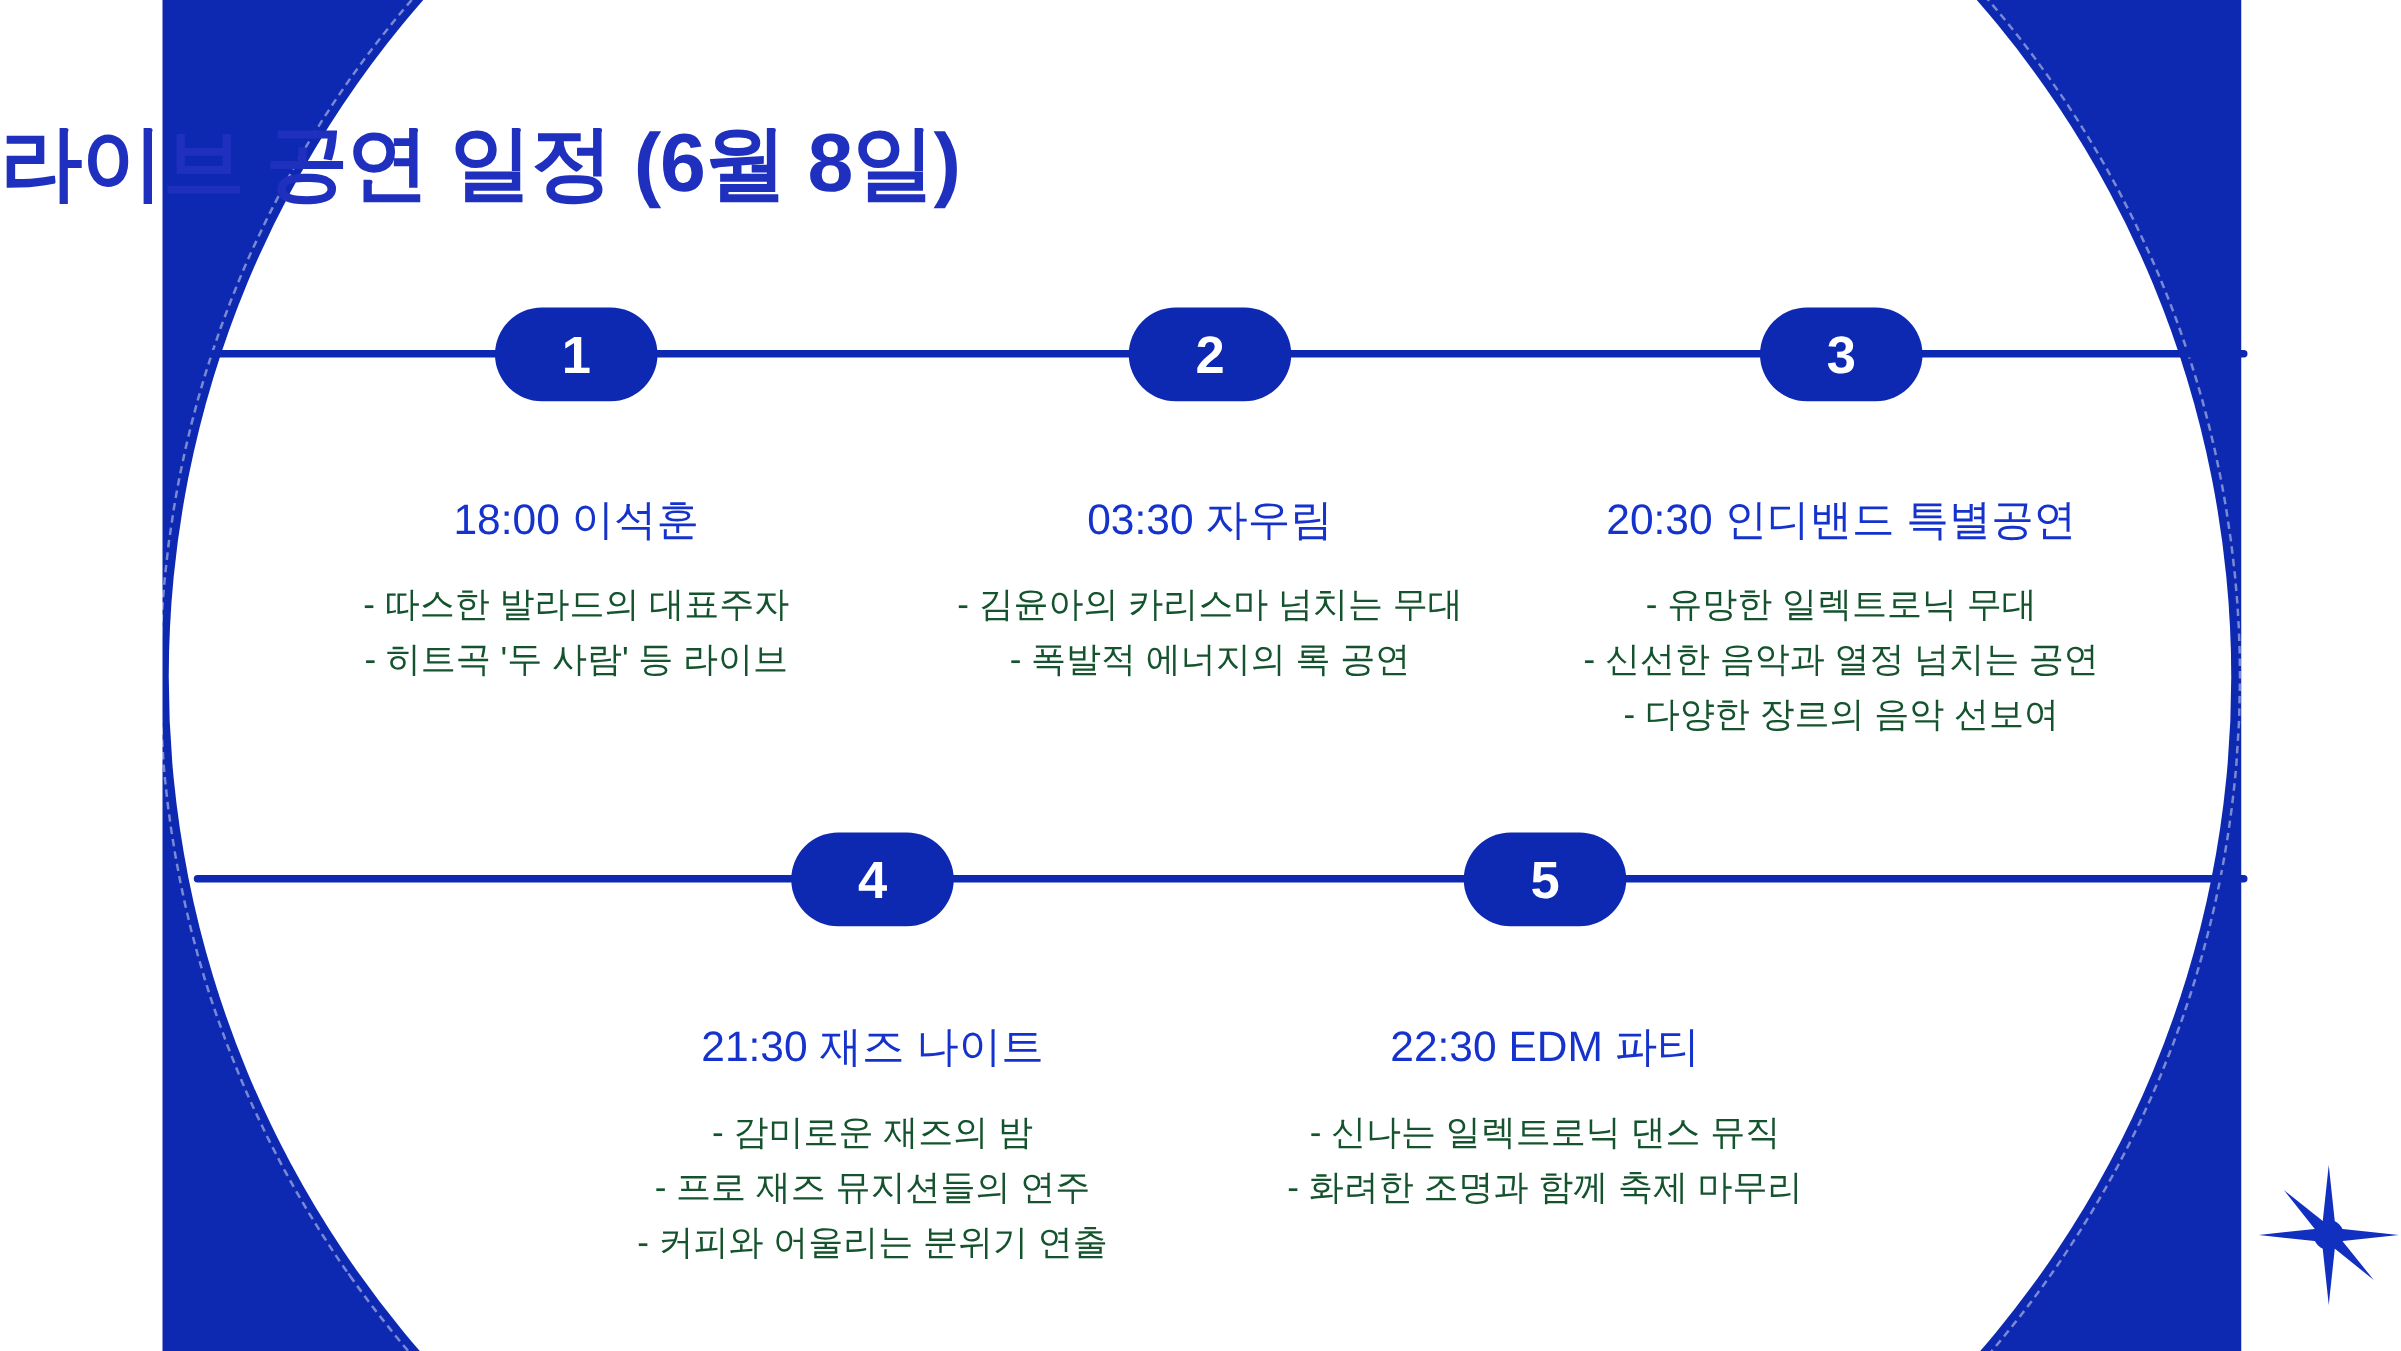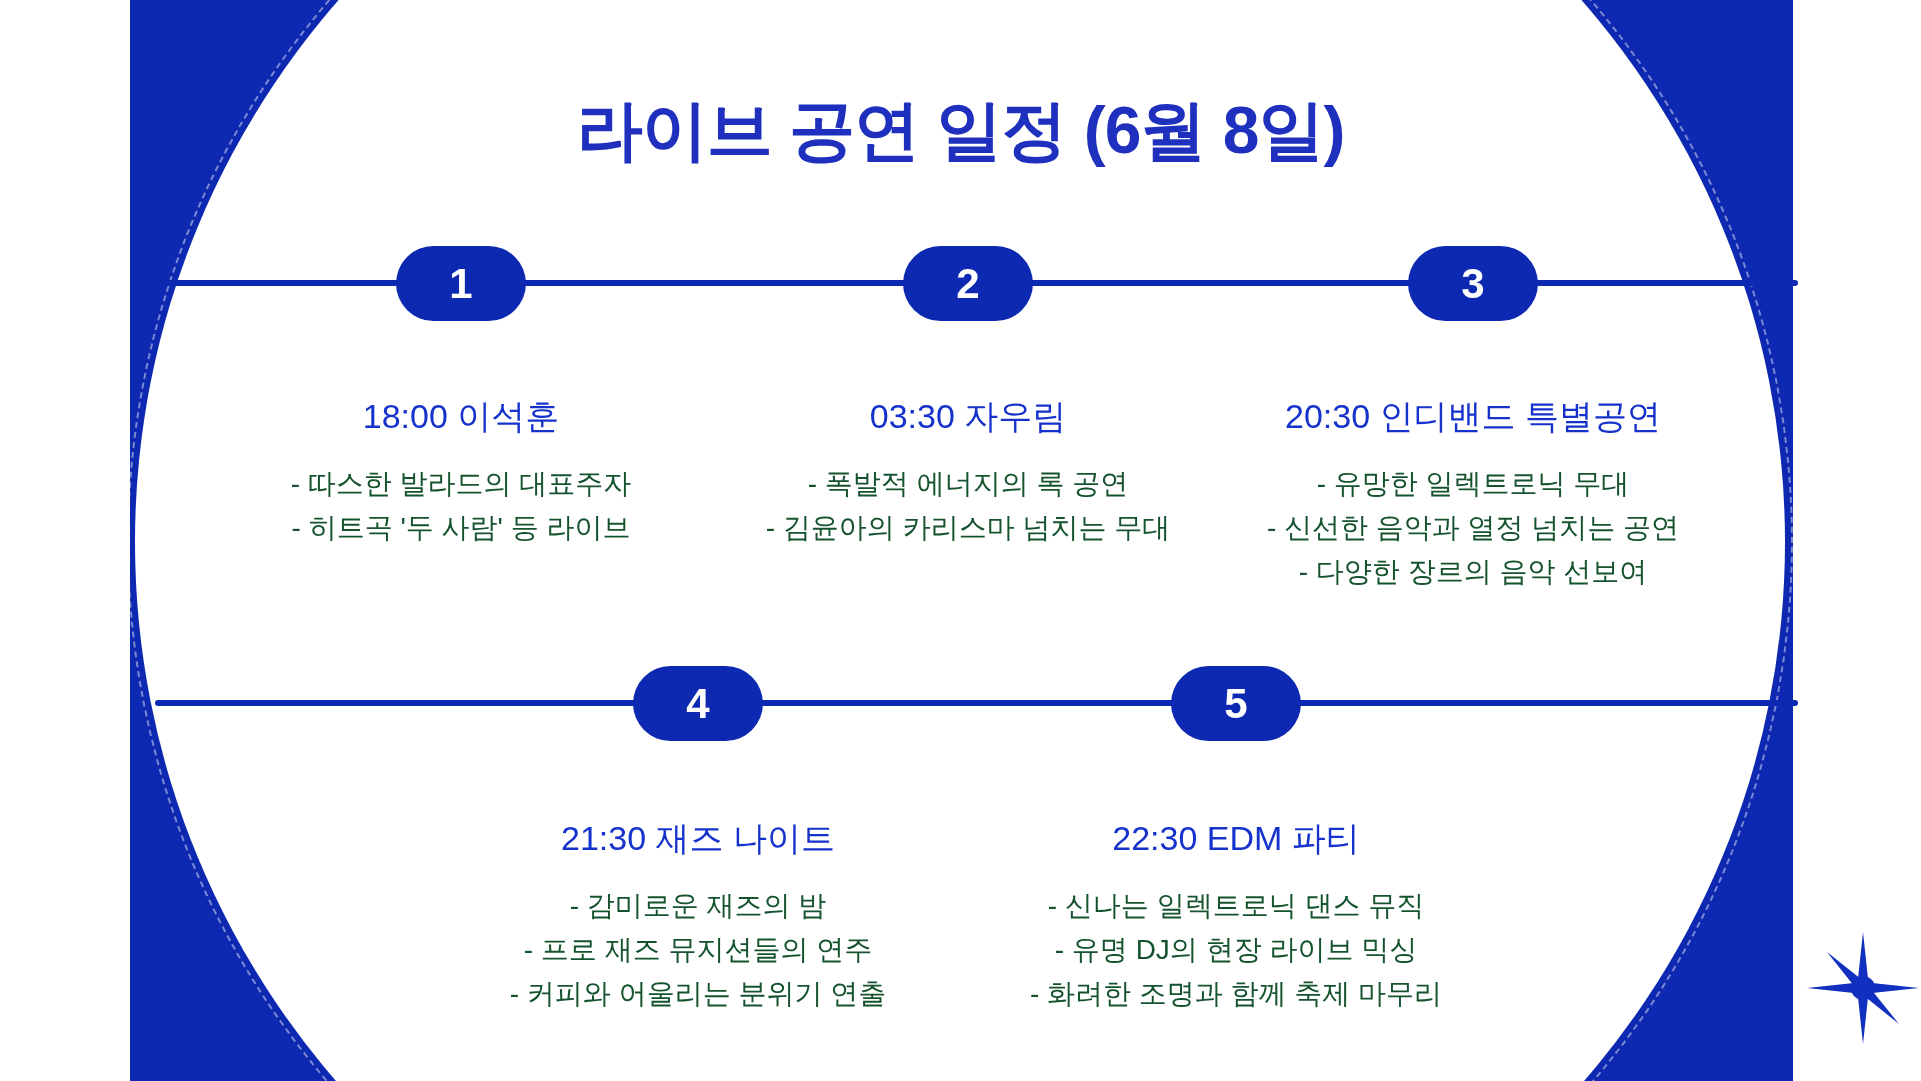--- a/index.html
+++ b/index.html
@@ -19,21 +19,21 @@
     border-radius:50%; border:2px dashed rgba(255,255,255,0.45);
     box-sizing:border-box;
   }
   
   .white-circle {
     position:absolute; left:135px; top:-282px; width:1650px; height:1648px;
     border-radius:50%; background:#ffffff;
   }
   .page-title {
     position:absolute; top:86px; left:0; width:1921px;
-    text-align:center; font-size:66px; font-weight:bold; color:#1f2fbe;
+    font-size:66px; font-weight:bold; color:#1f2fbe;
     letter-spacing:-1px;
   }
   .tl-line {
     position:absolute; left:155px; width:1643px; height:6px;
     background:#0d28b1; border-radius:3px;
   }
   .tl-line.row1 { top:280px; }
   .tl-line.row2 { top:700px; }
   .badge {
     position:absolute; width:130px; height:75px; border-radius:38px;
@@ -84,42 +84,41 @@
 <div class="badge b5">5</div>
 
 <div class="event-col c1">
   <div class="heading">18:00 이석훈</div>
   <div class="detail">- 따스한 발라드의 대표주자</div>
   <div class="detail">- 히트곡 '두 사람' 등 라이브</div>
 </div>
 
 <div class="event-col c2">
   <div class="heading">03:30 자우림</div>
+  <div class="detail">- 김윤아의 카리스마 넘치는 무대</div>
   <div class="detail">- 폭발적 에너지의 록 공연</div>
-  <div class="detail">- 김윤아의 카리스마 넘치는 무대</div>
 </div>
 
 <div class="event-col c3">
   <div class="heading">20:30 인디밴드 특별공연</div>
   <div class="detail">- 유망한 일렉트로닉 무대</div>
   <div class="detail">- 신선한 음악과 열정 넘치는 공연</div>
   <div class="detail">- 다양한 장르의 음악 선보여</div>
 </div>
 
 <div class="event-col c4">
   <div class="heading">21:30 재즈 나이트</div>
   <div class="detail">- 감미로운 재즈의 밤</div>
   <div class="detail">- 프로 재즈 뮤지션들의 연주</div>
   <div class="detail">- 커피와 어울리는 분위기 연출</div>
 </div>
 
 <div class="event-col c5">
   <div class="heading">22:30 EDM 파티</div>
   <div class="detail">- 신나는 일렉트로닉 댄스 뮤직</div>
-  <div class="detail">- 유명 DJ의 현장 라이브 믹싱</div>
   <div class="detail">- 화려한 조명과 함께 축제 마무리</div>
 </div>
 
 <svg class="sparkle" viewBox="0 0 116 116" xmlns="http://www.w3.org/2000/svg">
 
   <polygon points="58,2 64,58 58,114 52,58" fill="#1130c0"></polygon>
 
   <polygon points="2,58 58,52 114,58 58,64" fill="#1130c0"></polygon>
 
   <polygon points="22,22 61,53 94,94 53,61" fill="#1130c0"></polygon>

